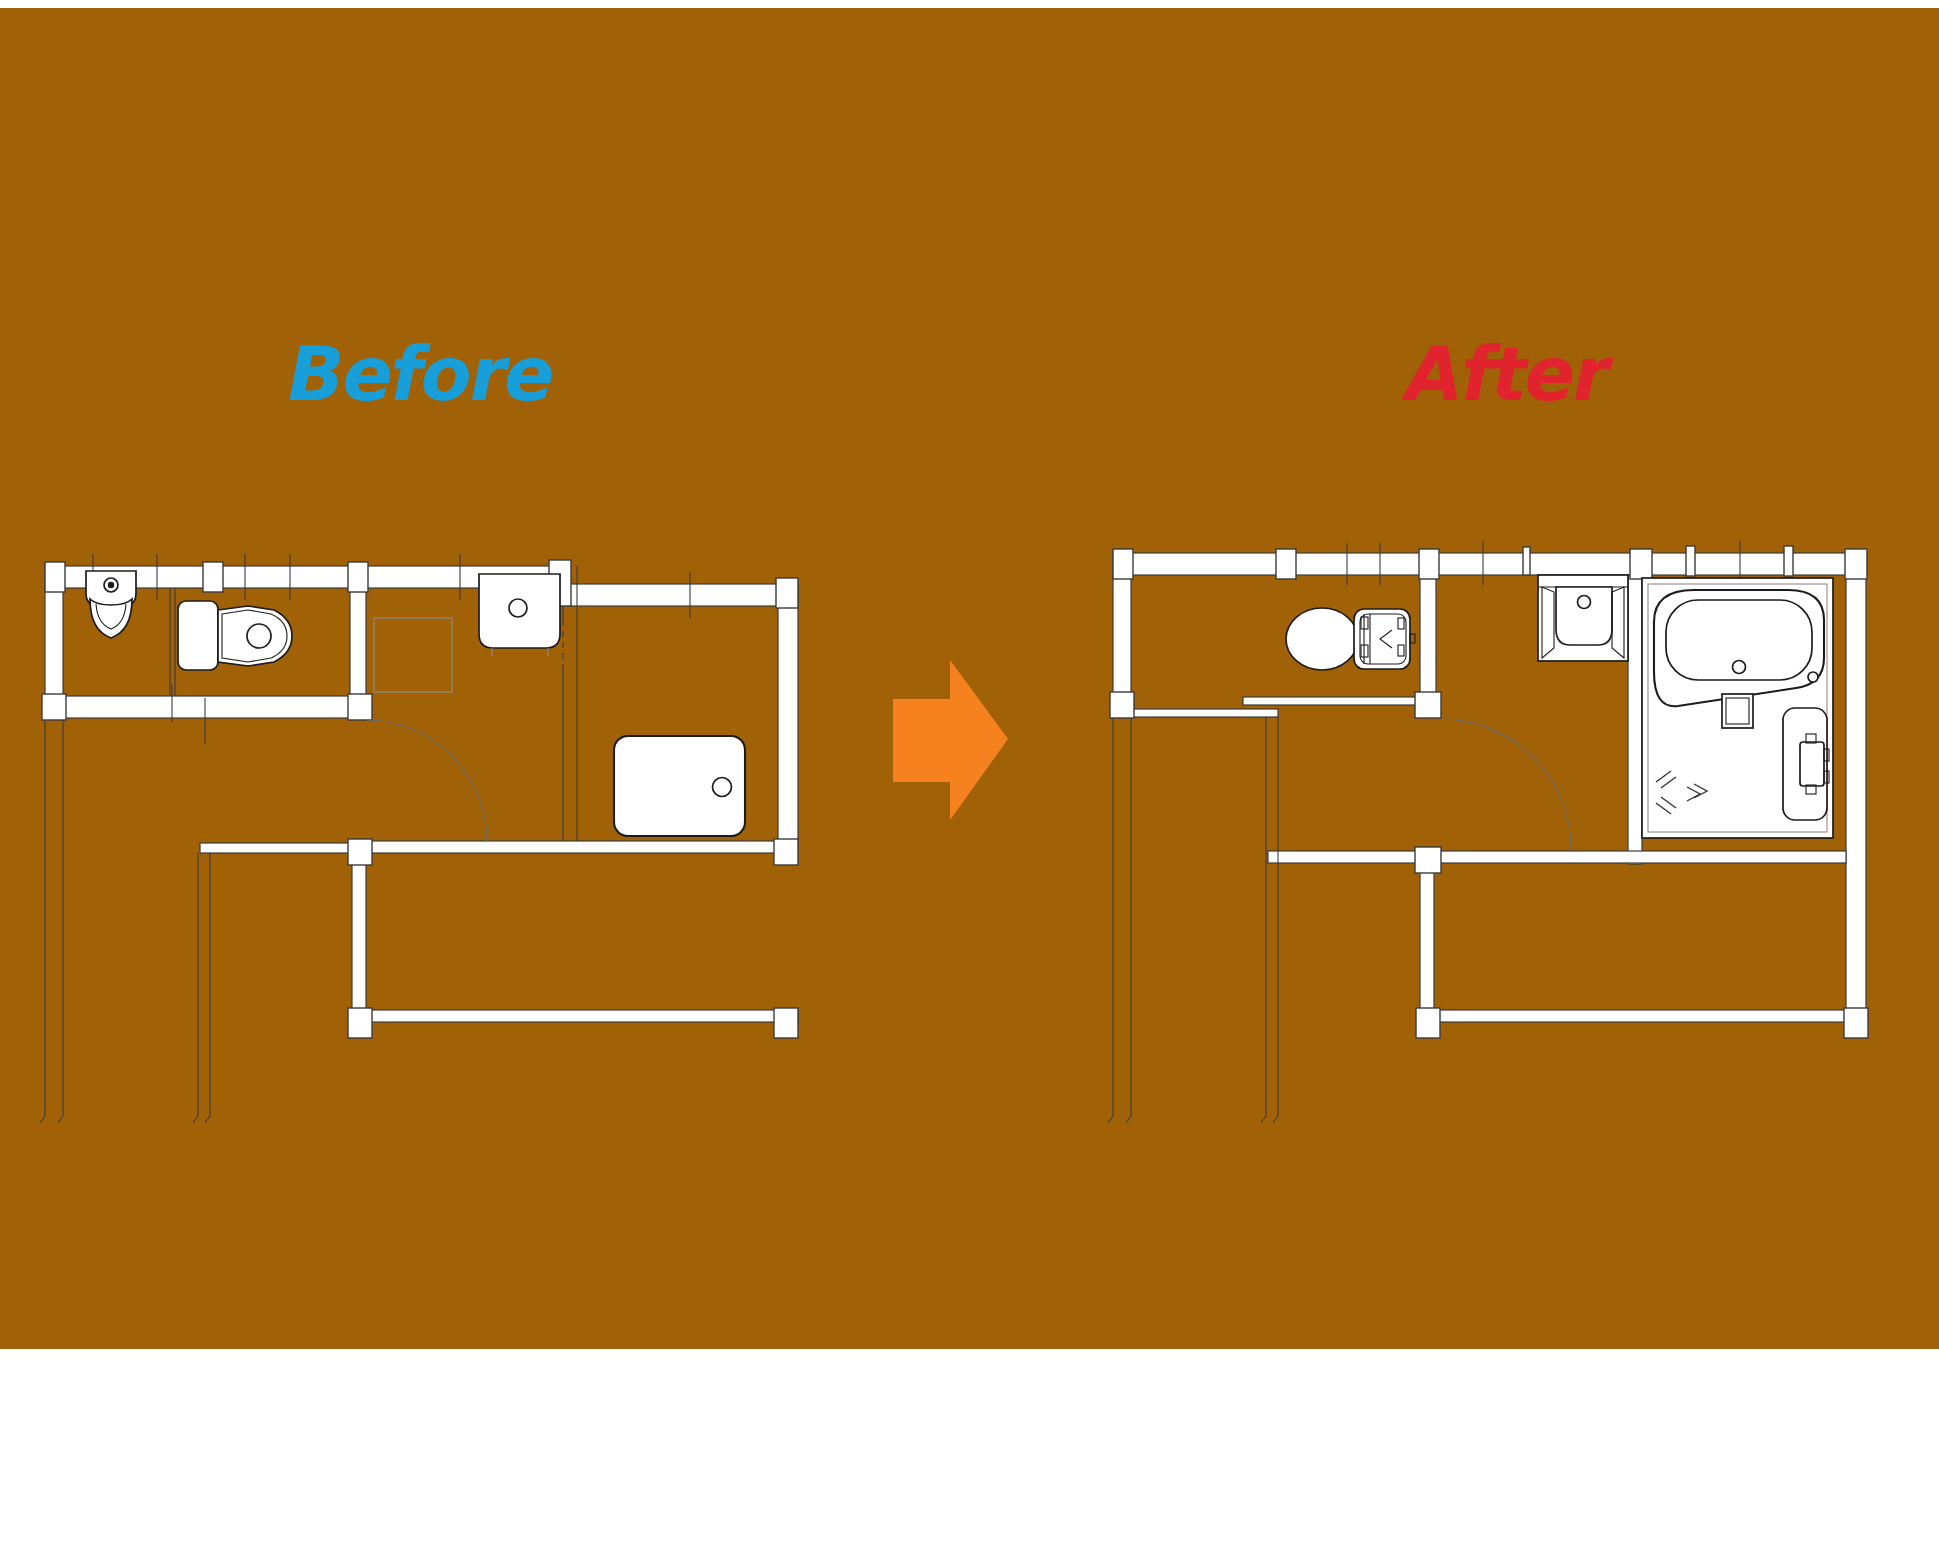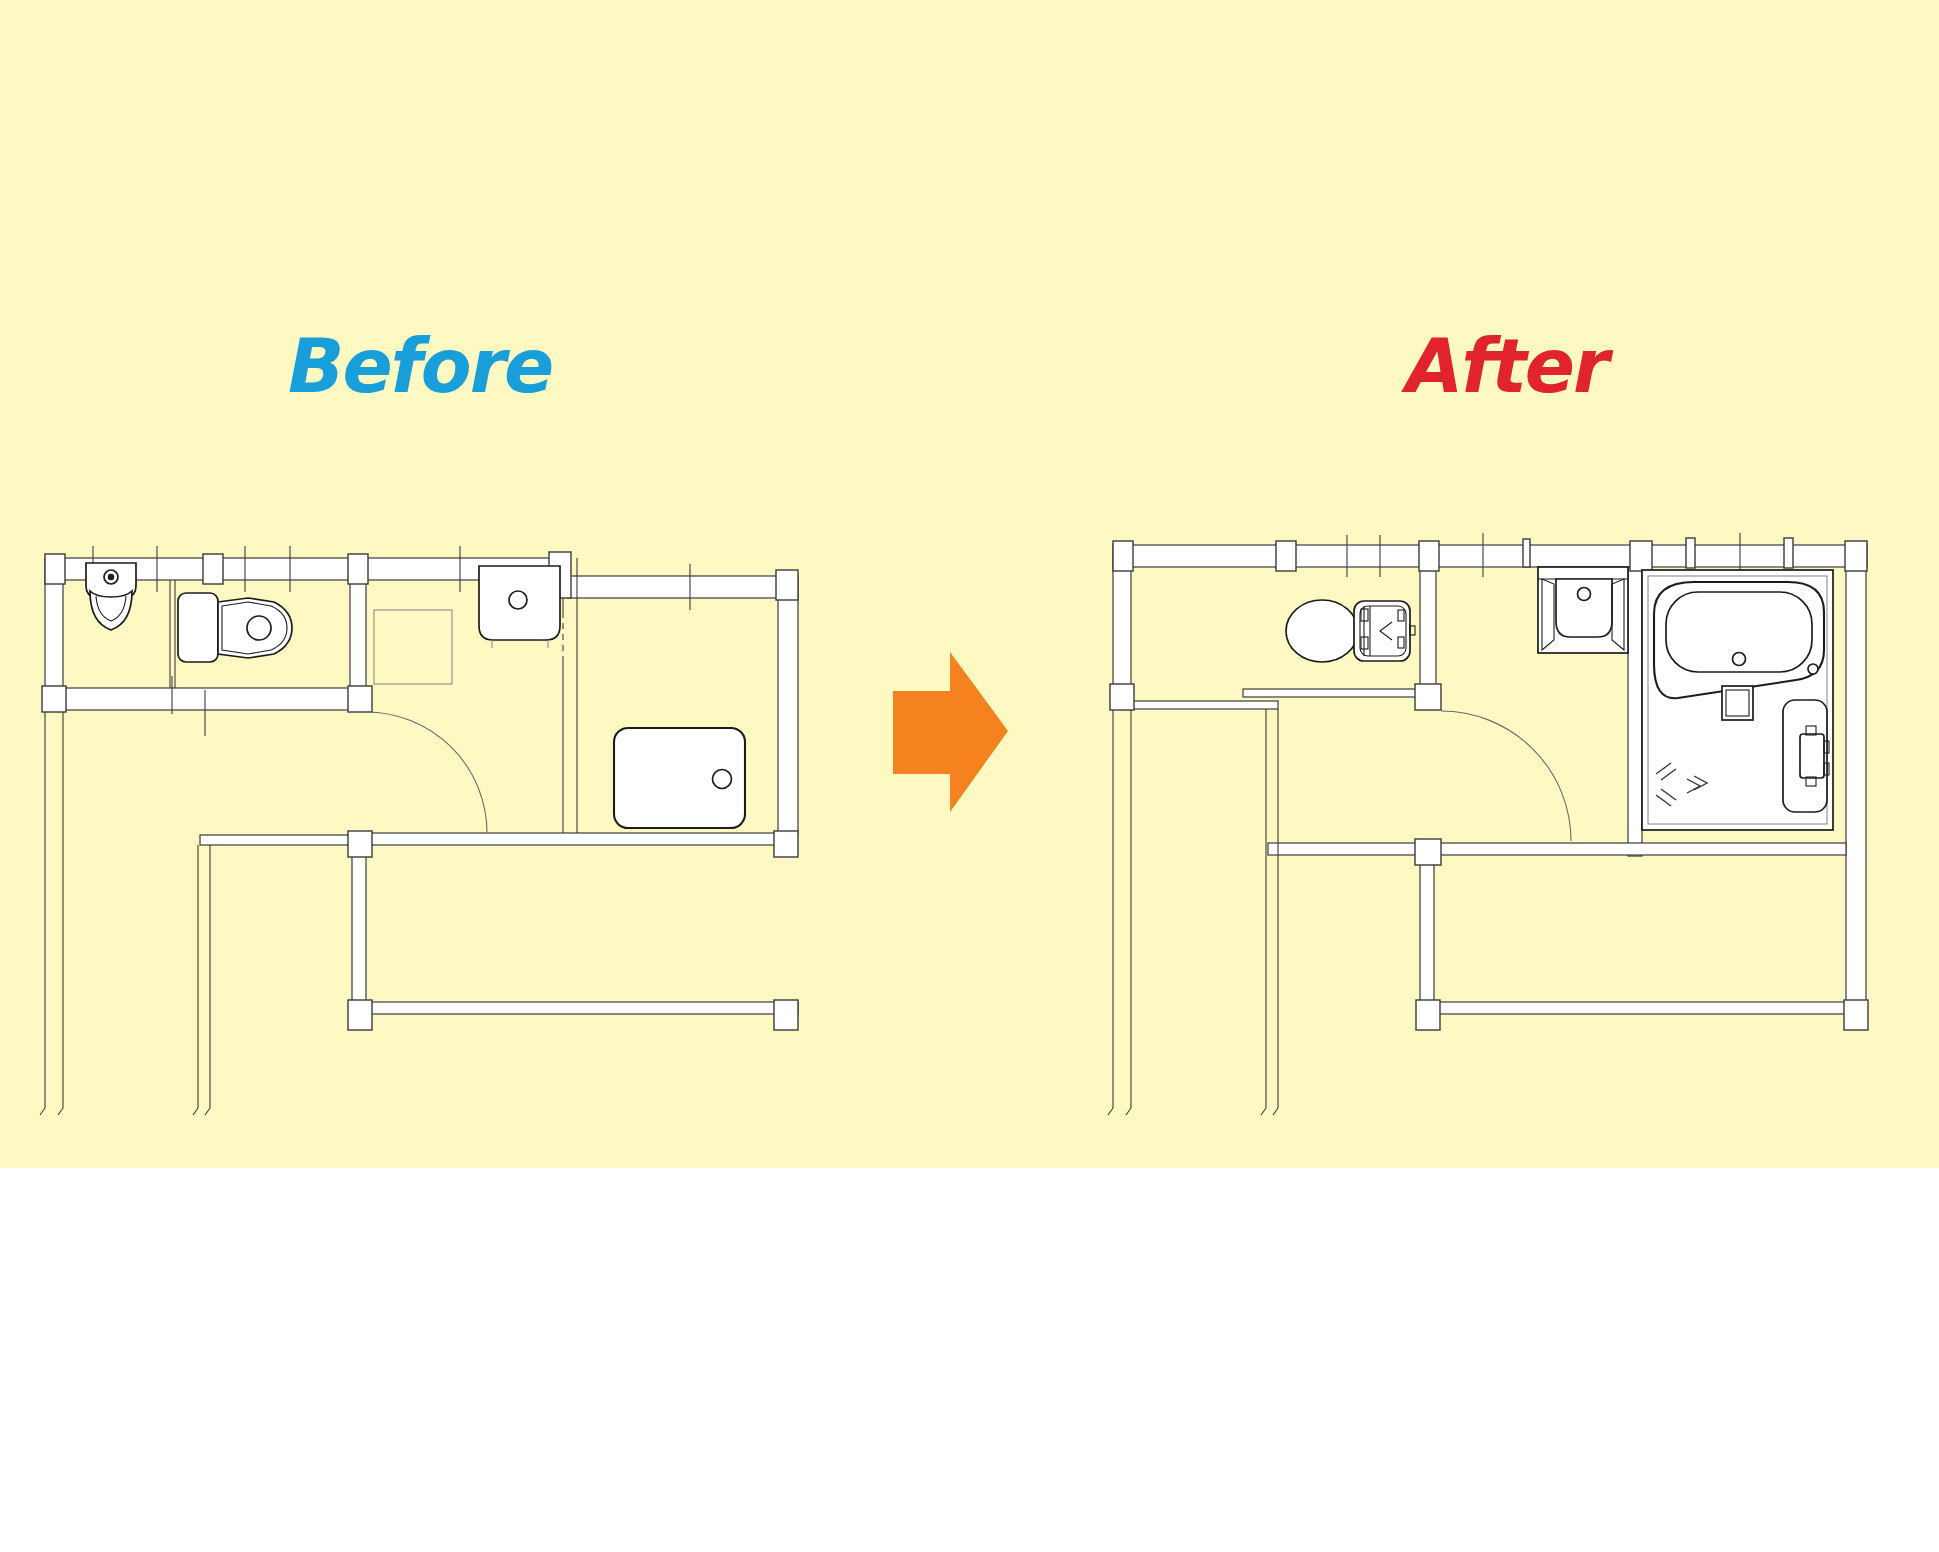--- a/index.html
+++ b/index.html
@@ -1,17 +1,17 @@
 <!DOCTYPE html>
 <html><head>
 <meta charset="utf-8">
 <style>
   html,body{margin:0;padding:0;background:#fff;}
-  .canvas{position:relative;width:1939px;height:1168px;background:#fef9c3;overflow:hidden;
-          font-family:"DejaVu Sans","Liberation Sans",sans-serif;}
+  .canvas{position:relative;width:1939px;height:1341px;background:#a16207;overflow:hidden;
+          font-family:"DejaVu Sans","Liberation Sans",sans-serif;margin-top:8px;}
   svg{position:absolute;left:0;top:0;}
   .w  {fill:#ffffff;stroke:#3b3b3b;stroke-width:1.2;}
   .col{fill:#ffffff;stroke:#3b3b3b;stroke-width:1.4;}
   .ln {stroke:#3b3b3b;stroke-width:1.1;fill:none;}
   .gy {stroke:#8c8c8c;stroke-width:1.1;fill:none;}
   .fx {stroke:#1c1c1c;stroke-width:1.7;fill:#ffffff;}
   .fx2{stroke:#1c1c1c;stroke-width:1.1;fill:none;}
   .tub{stroke:#1c1c1c;stroke-width:2.1;fill:#ffffff;}
   .arc{stroke:#6a6a6a;stroke-width:1.1;fill:none;}
   .title{font-weight:bold;font-style:italic;font-size:74px;letter-spacing:-2px;}

